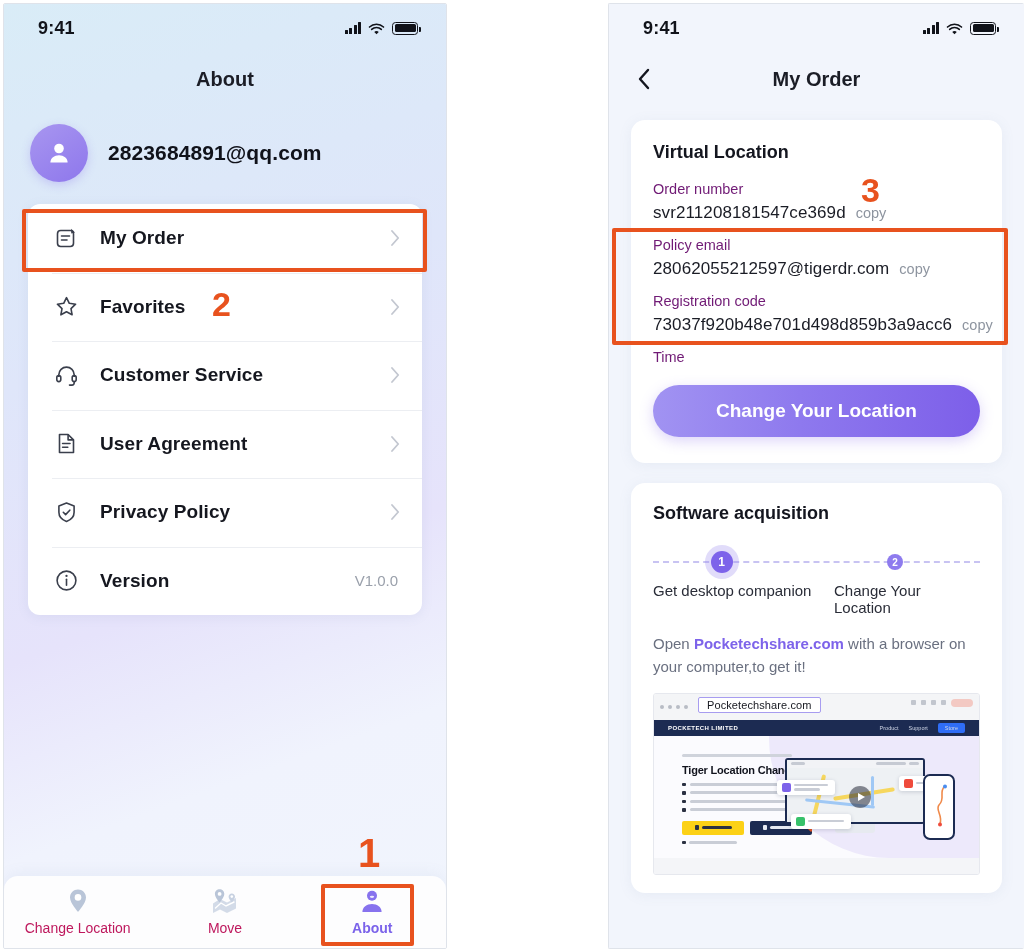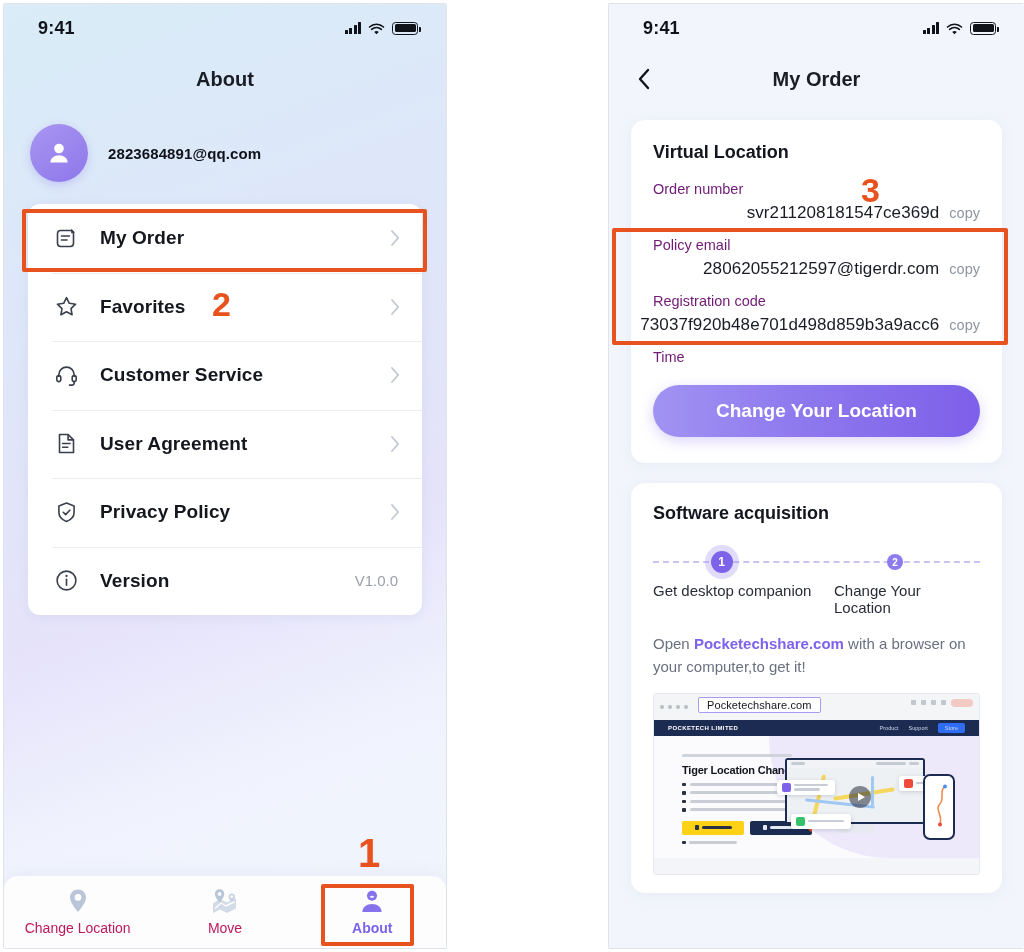--- a/index.html
+++ b/index.html
@@ -74,21 +74,21 @@
     display: flex; align-items: center; gap: 20px;
     padding: 18px 0 0 26px;
   }
   .avatar {
     width: 58px; height: 58px; border-radius: 50%;
     background: linear-gradient(145deg,#a896f0,#8e77ec);
     display:flex; align-items:center; justify-content:center;
     box-shadow: 0 3px 10px rgba(140,118,236,.30);
   }
   .avatar svg { display:block; }
-  .account-email { font-size: 15px; font-weight: 700; color: #10121a; letter-spacing: .1px; text-align: center; }
+  .account-email { font-size: 21px; font-weight: 700; color: #10121a; letter-spacing: .1px; text-align: center; }
 
   
   .menu-card {
     margin: 22px 24px 0 24px;
     background: #ffffff;
     border-radius: 12px;
     box-shadow: 0 2px 12px rgba(110,130,170,.10);
     overflow: hidden;
   }
   .menu-item {
@@ -126,21 +126,21 @@
   .card {
     background:#fff; border-radius: 14px;
     margin: 0 22px;
     box-shadow: 0 2px 14px rgba(110,130,170,.09);
   }
   #order-card { margin-top: 14px; padding: 22px 22px 26px 22px; }
   .card-title { font-size: 18px; font-weight: 700; color: #14161f; margin-bottom: 18px; }
 
   .field { margin-bottom: 14px; }
   .field-label { font-size: 14.5px; color: #701a75; margin-bottom: 6px; }
-  .field-row { display:flex; align-items:center; justify-content:flex-end; gap:10px; }
+  .field-row { display:flex; align-items:center; justify-content:flex-start; gap:10px; }
   .field-value { font-size: 17px; color: #1a1c25; letter-spacing:.1px; }
   .copy-btn { font-size: 14.5px; color: #8d949f; cursor: pointer; flex:none; }
 
   .cta {
     display:block; width: 100%; height: 52px; margin-top: 20px;
     border: none; border-radius: 26px; cursor:pointer;
     background: linear-gradient(90deg,#a193f2 0%, #8e79ee 45%, #7d5fe9 100%);
     color:#fff; font-size: 19px; font-weight: 600;
     font-family: "Liberation Sans", sans-serif;
     box-shadow: 0 4px 14px rgba(128,100,235,.28);

